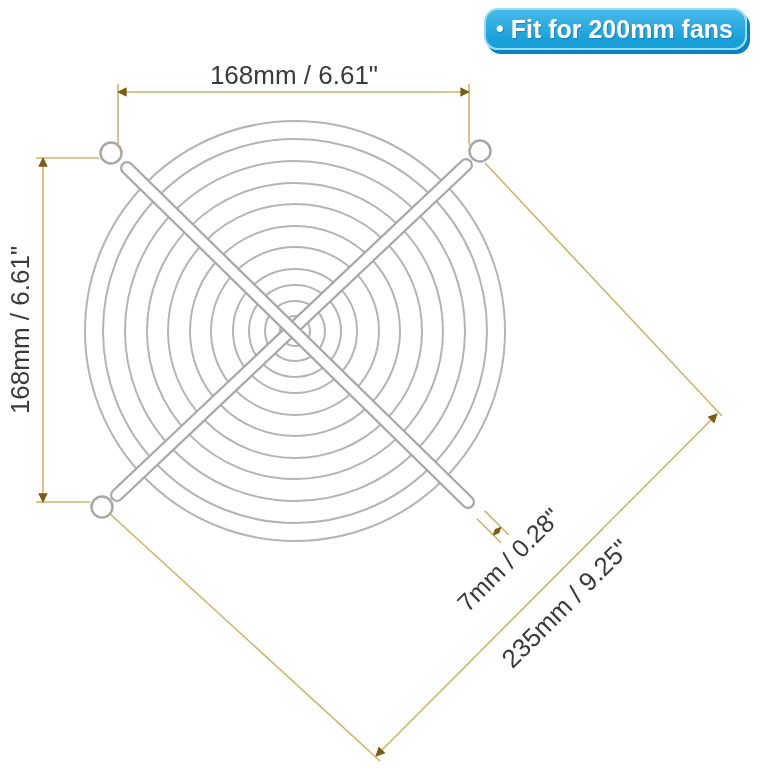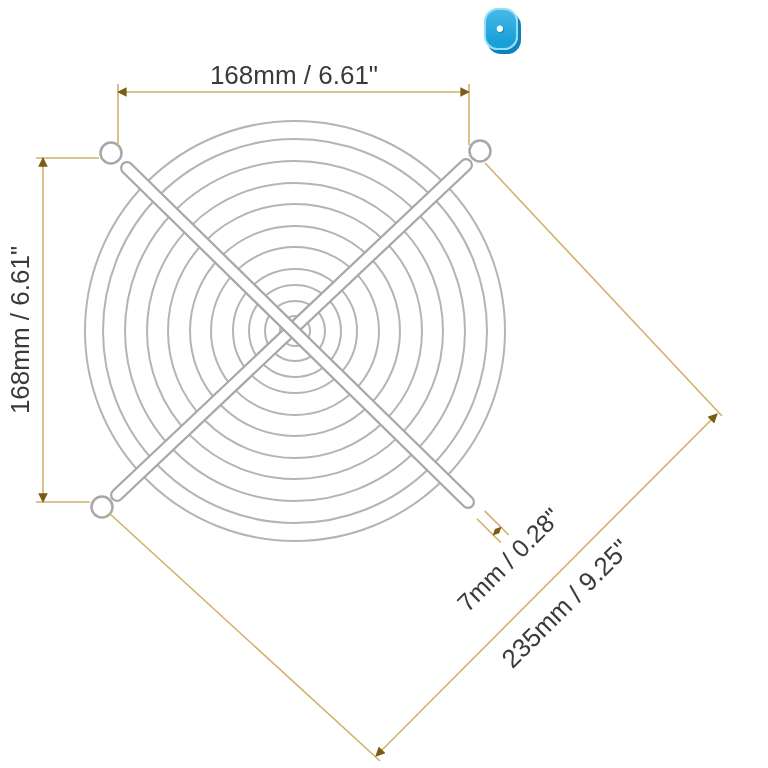--- a/index.html
+++ b/index.html
@@ -81,15 +81,16 @@
     </g>
 
     <text class="dim-text" x="294" y="84" text-anchor="middle">168mm / 6.61"</text>
     <text class="dim-text" transform="translate(29,330) rotate(-90)" text-anchor="middle">168mm / 6.61"</text>
     <text class="dim-text" transform="translate(572,610) rotate(-45)" text-anchor="middle">235mm / 9.25"</text>
     <text class="dim-text-small" transform="translate(515,566) rotate(-45)" text-anchor="middle">7mm / 0.28"</text>
   </svg>
 
   <div class="badge">
     <span class="dot">•</span>
+    <span>Fit for 200mm fans</span>
   </div>
 
 </div>
 
 </body></html>

